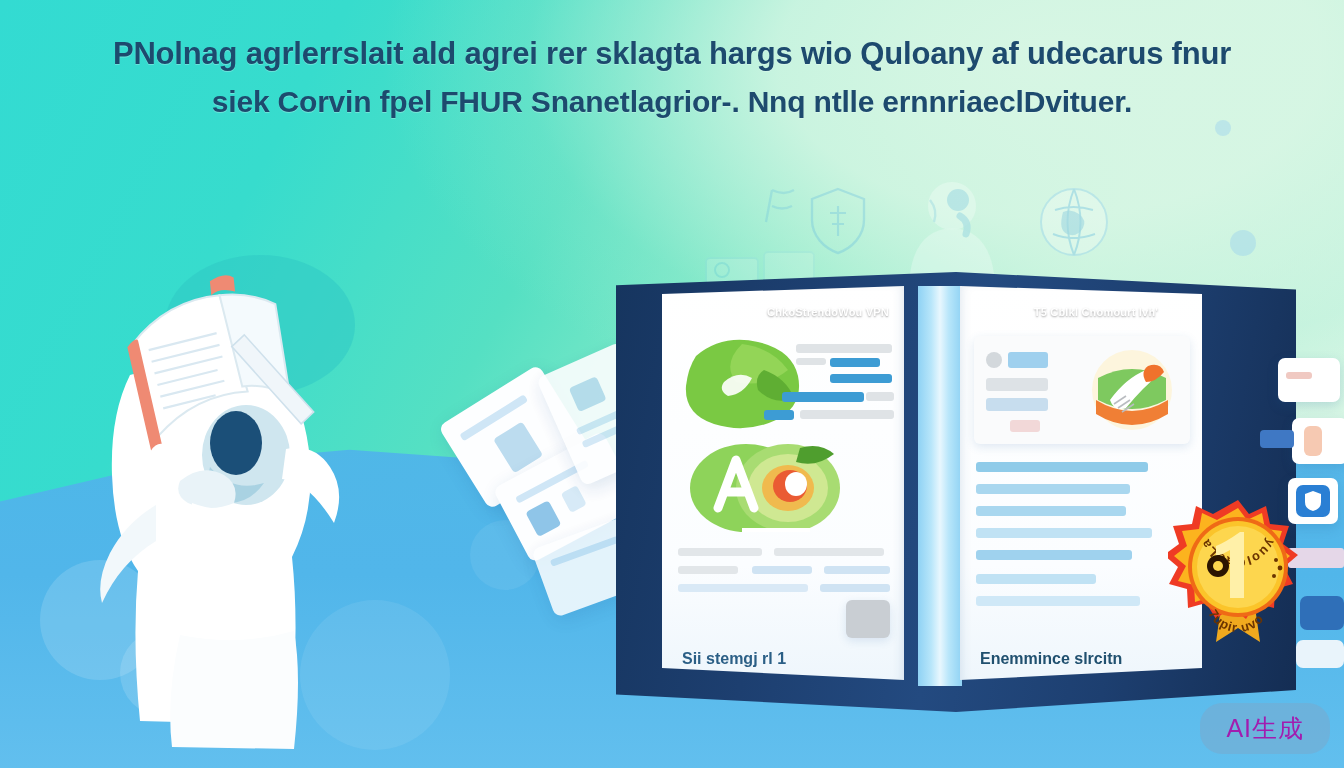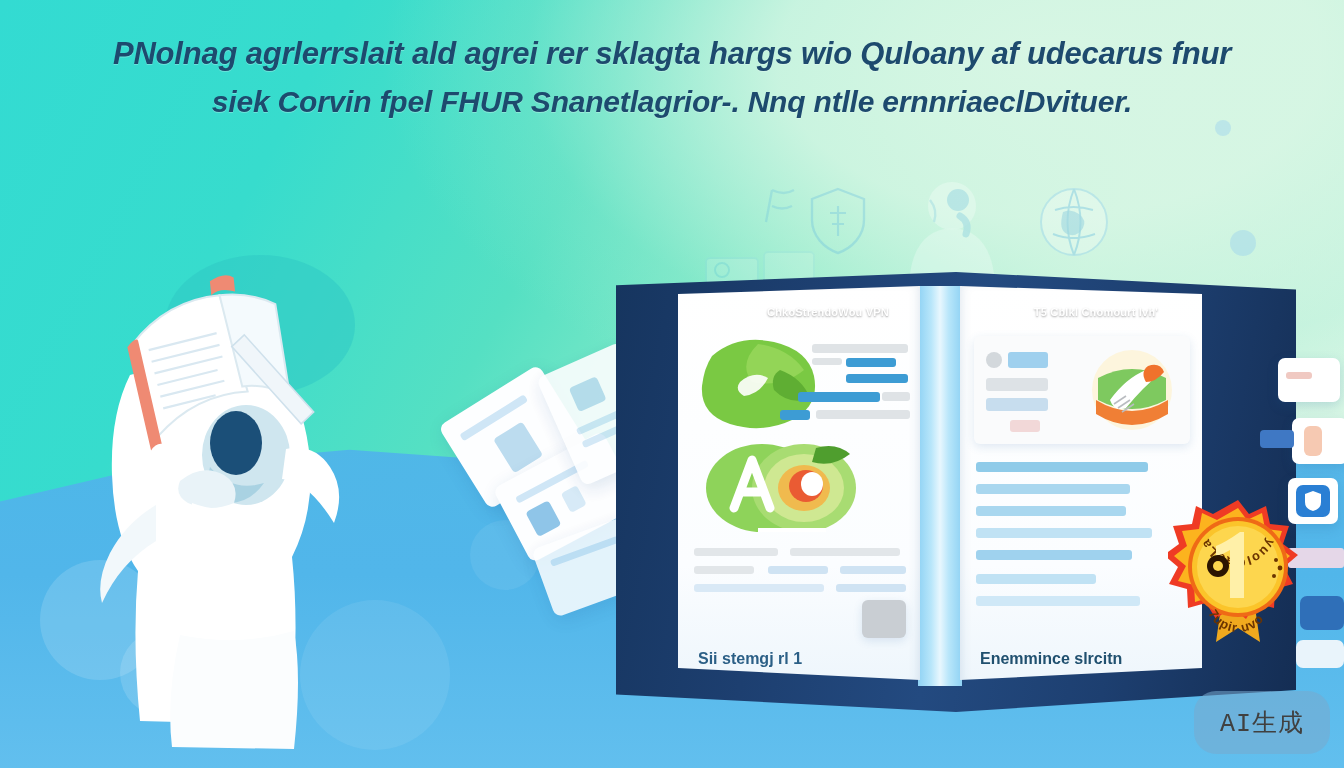--- a/index.html
+++ b/index.html
@@ -36,21 +36,21 @@
     position:absolute; left:0; right:0; top:30px;
     text-align:center;
     color:#1d4a6e;
     font-size:31px;
     line-height:48px;
     font-weight:700;
     letter-spacing:-0.2px;
     padding:0 56px;
     text-shadow:0 1px 0 rgba(255,255,255,0.25);
   }
-  .headline .hl-line{ display:block; white-space:nowrap;font-style:italic; }
+  .headline .hl-line{ display:block; white-space:nowrap; }
   .headline .hl-line:nth-child(2){ font-size:30px; }
   .headline .hl-line:nth-child(3){ font-size:34px; }
 
   
   .deco{ position:absolute; opacity:0.30; }
   .deco svg{ display:block; }
 
   
   .figure-wrap{ position:absolute; left:60px; top:205px; width:300px; height:545px; }
 
@@ -69,21 +69,21 @@
     background:linear-gradient(100deg,#16355f 0%, #1d3f70 26%, #234a80 50%, #1d3f70 74%, #142d53 100%);
     border-radius:6px 8px 10px 10px;
     box-shadow:0 22px 46px rgba(12,48,92,0.42);
     clip-path:polygon(0 3%, 50% 0%, 100% 4%, 100% 95%, 50% 100%, 0 96%);
   }
   .page{
     position:absolute; top:14px; height:398px;
     background:linear-gradient(180deg,#ffffff 0%, #fbfdff 70%, #eef6fc 100%);
     overflow:hidden;
   }
-  .page.left{ left:62px; width:242px; border-radius:3px 0 0 3px;
+  .page.left{ left:46px; width:242px; border-radius:3px 0 0 3px;
     clip-path:polygon(0 2%, 100% 0%, 100% 99%, 0 96%);
     box-shadow:inset -6px 0 12px -6px rgba(40,90,140,0.18); }
   .page.right{ left:344px; width:242px; border-radius:0 3px 3px 0;
     clip-path:polygon(0 0%, 100% 2%, 100% 96%, 0 99%);
     box-shadow:inset 6px 0 12px -6px rgba(40,90,140,0.18); }
   .hdr-band{
     position:absolute; height:56px; left:0; right:0; top:0;
     display:flex; align-items:center; justify-content:center;
     color:#ffffff; font-size:11px; font-weight:700; letter-spacing:0.2px;
     text-shadow:0 1px 2px rgba(0,0,0,0.35);
@@ -119,24 +119,24 @@
   
   .mini{
     position:absolute; background:#ffffff; border-radius:7px;
     box-shadow:0 4px 12px rgba(30,90,150,0.18);
   }
   .mini .m-bar{ position:absolute; border-radius:3px; }
 
   
   .ai-mark{
     position:absolute; right:14px; bottom:14px;
-    padding:15px 26px; border-radius:22px;
+    padding:9px 26px; border-radius:22px;
     background:rgba(120,170,205,0.55);
-    color:#404040; font-size:25px; letter-spacing:1px;
-    font-family:Liberation Mono, monospace;
+    color:#a21caf; font-size:25px; letter-spacing:1px;
+    font-family:Liberation Sans, sans-serif;
     display:flex; align-items:center; justify-content:center;
   }
 </style>
 </head>
 <body>
 
 <div id="stage">
 
   <div class="bg-base"></div>
 

